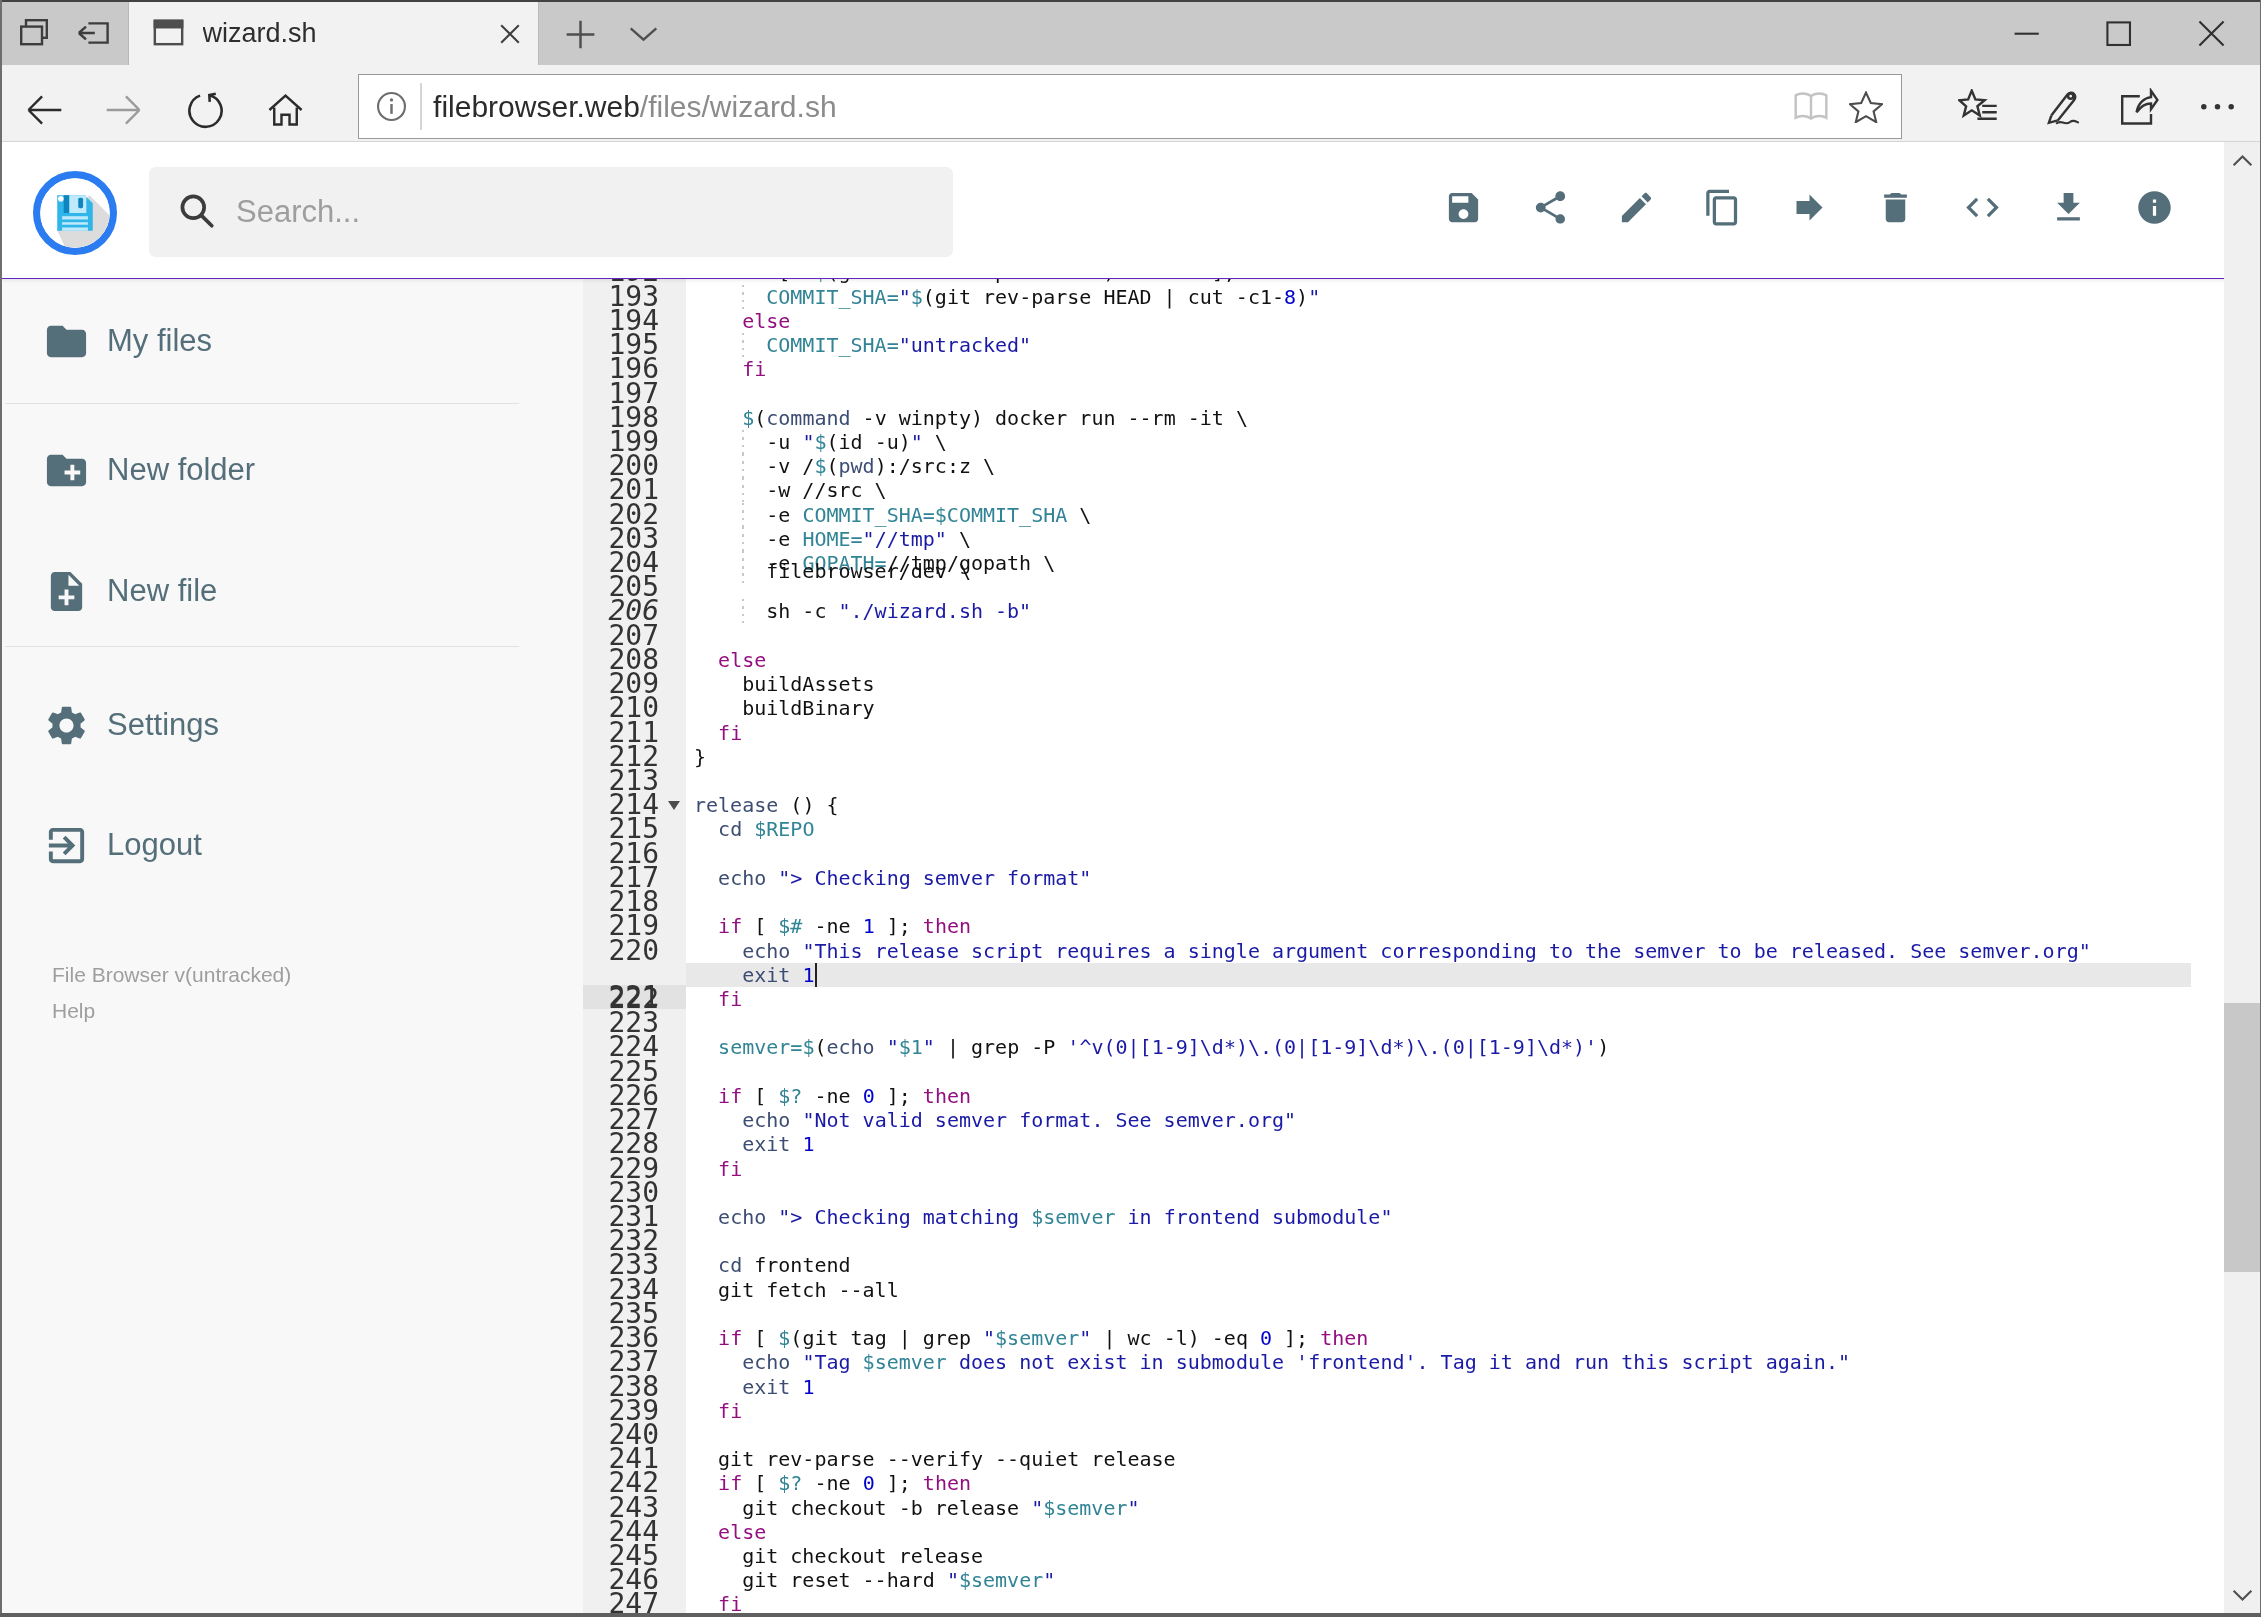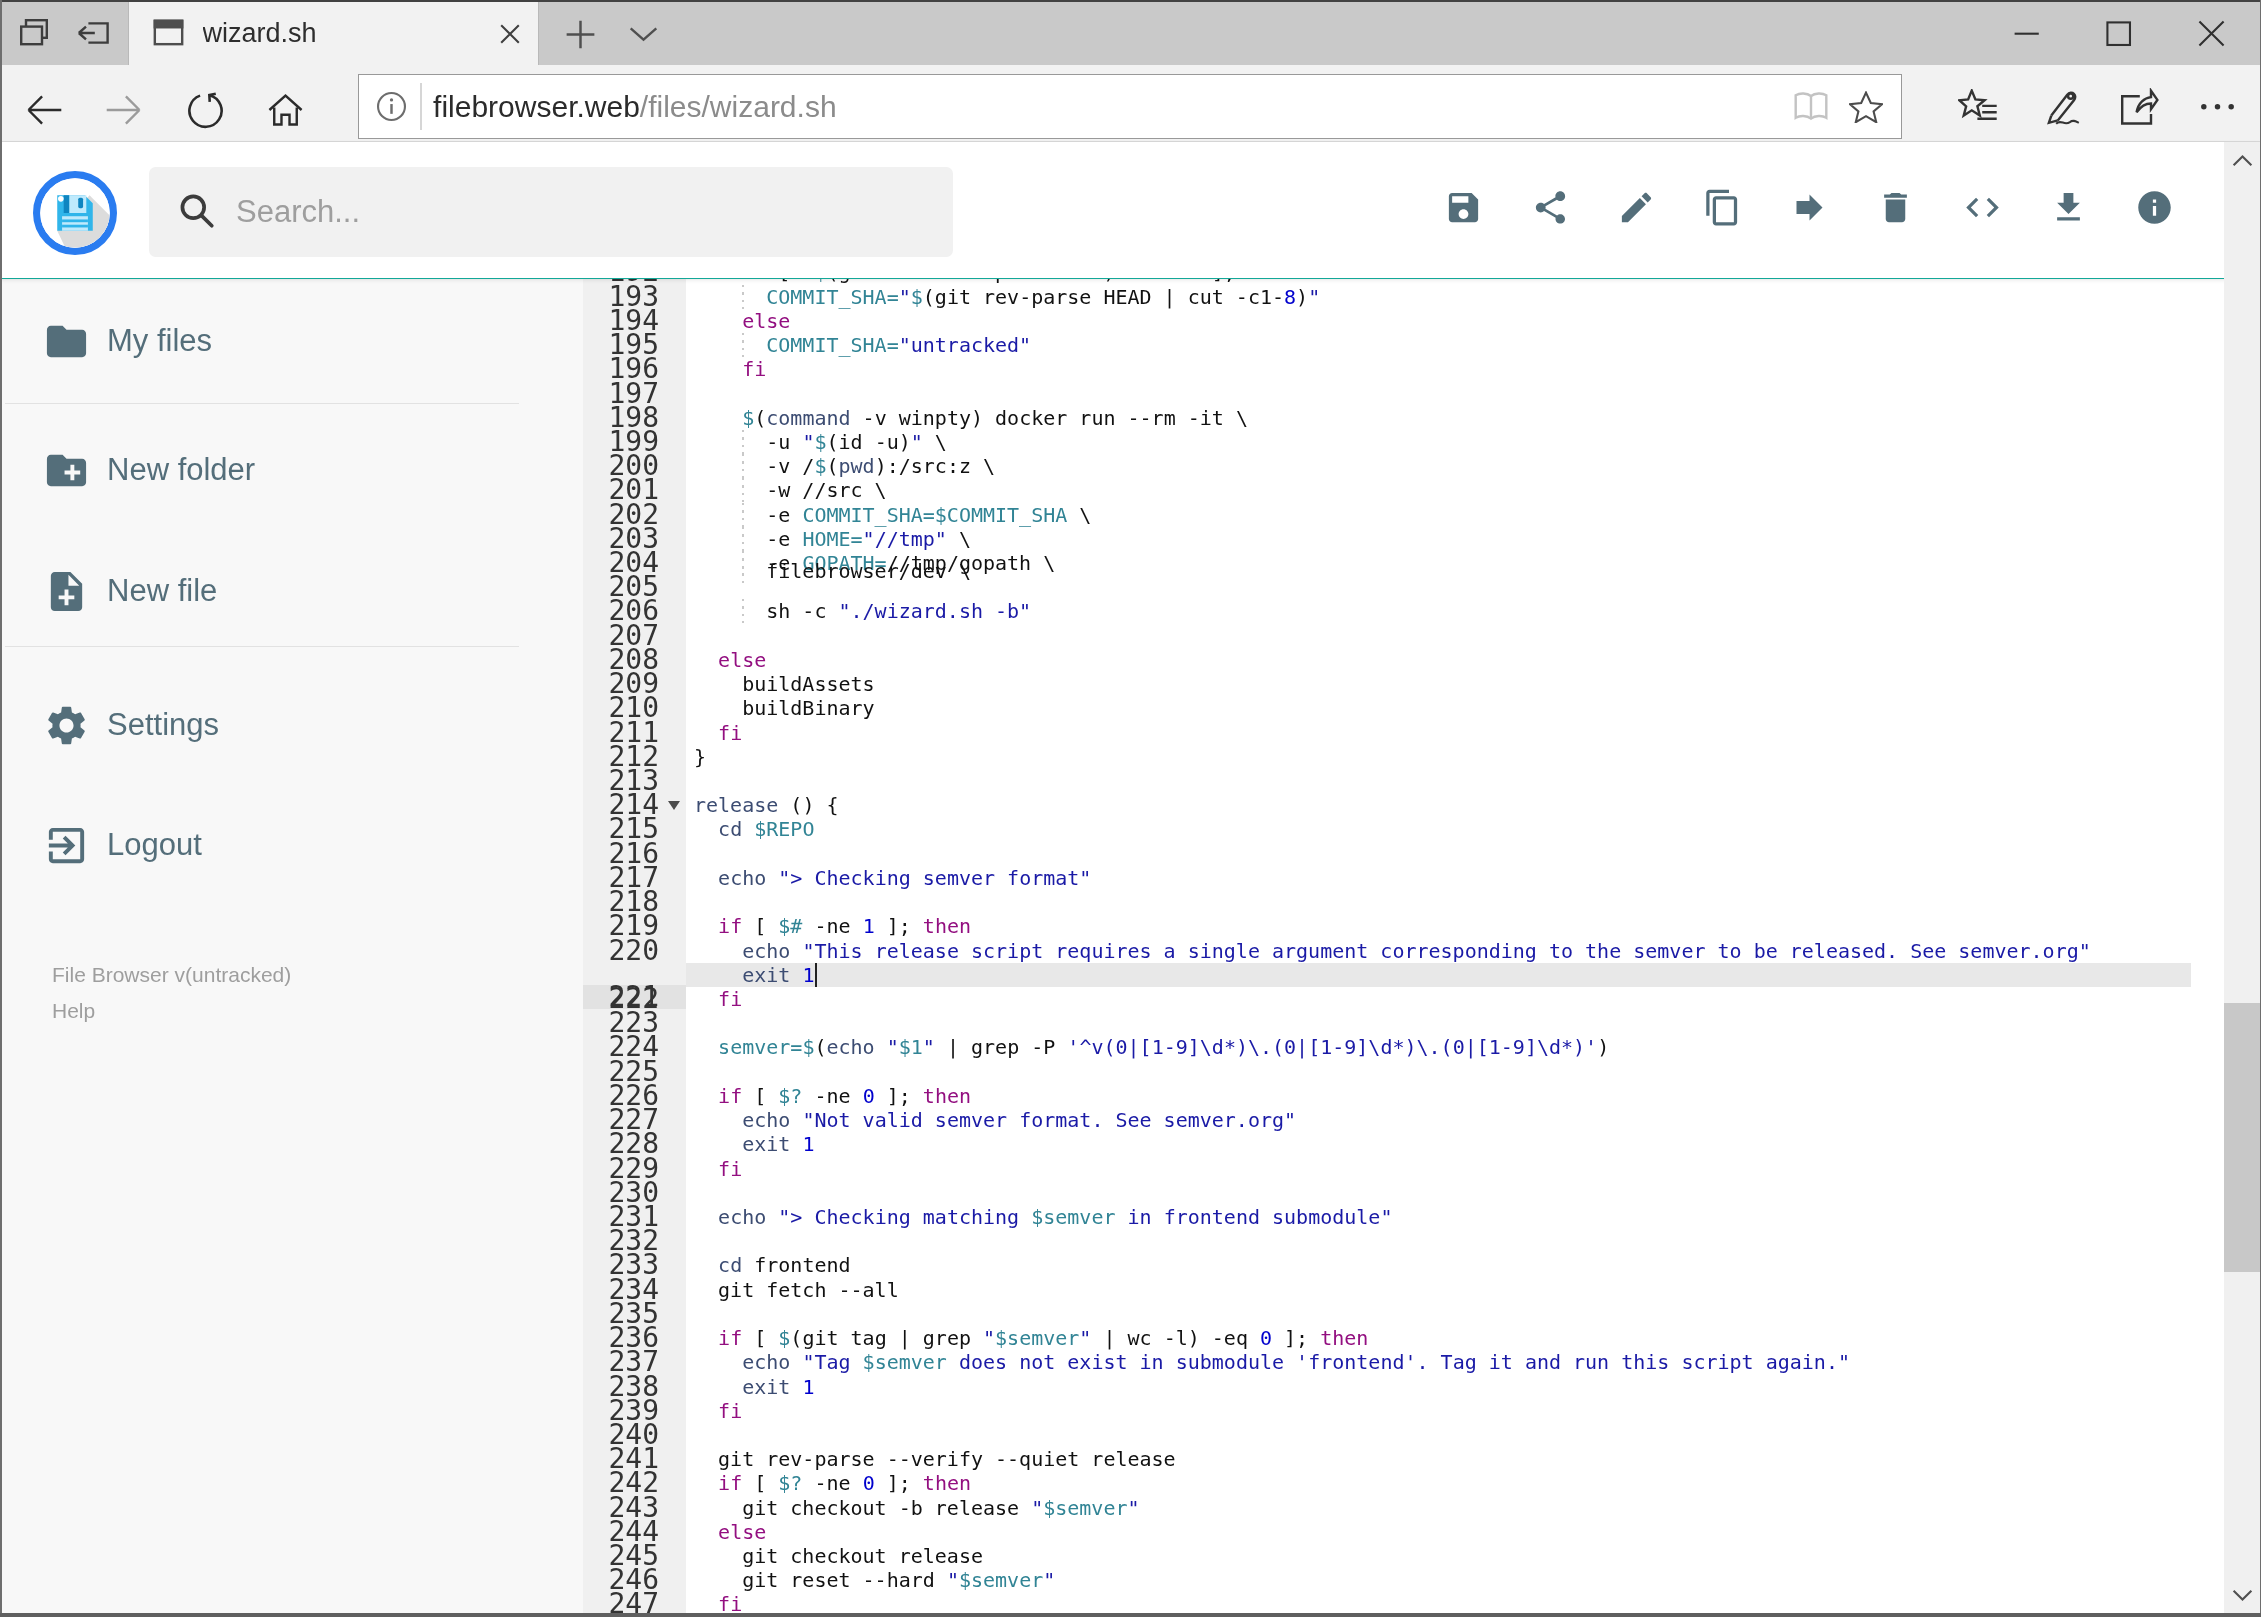--- a/index.html
+++ b/index.html
@@ -1,19 +1,19 @@
 <!DOCTYPE html>
 <html style="--kw: #930f80; --bi: #3c4c72; --st: #1a1aa6; --va: #318495; --nu: #0000cd; --pl: #111111;font-size:13px"><head>
 <meta charset="utf-8">
 <style>
   * { margin:0; padding:0; box-sizing:border-box; }
   html,body { width:2261px; height:1617px; overflow:hidden; background:#fff;
     font-family:"Liberation Sans","DejaVu Sans",sans-serif; }
   .abs { position:absolute; }
-  #stage { position:relative; width:2261px; height:1617px; overflow:hidden; background:#14b8a6; }
+  #stage { position:relative; width:2261px; height:1617px; overflow:hidden; background:#6d28d9; }
 
   
   #tabstrip { left:0; top:0; width:2261px; height:65px; background:#c9c9c9; border-top:2.4px solid #424242; }
   #toolbar  { left:0; top:65px; width:2261px; height:77px; background:#f2f2f2; border-bottom:0.8px solid #dadada; }
   #win-border-left  { left:0; top:0; width:1.6px; height:1617px; background:#6e6e6e; z-index:60;}
   #win-border-right { left:2260px; top:0; width:1.6px; height:1617px; background:#6e6e6e; z-index:60;}
   #win-border-bottom{ left:0; top:1613px; width:2261px; height:4px; background:#5f5f5f; z-index:60;}
 
   .strip-btn { top:8px; width:45px; height:45px; display:flex; align-items:center; justify-content:center; }
   #tab-active { left:128px; top:0px; width:411px; height:63px; background:#f2f2f2;
@@ -359,21 +359,21 @@
         <div class="gut-cell" style="top: 78px;">196</div>
         <div class="gut-cell" style="top: 103px;">197</div>
         <div class="gut-cell" style="top: 127px;">198</div>
         <div class="gut-cell" style="top: 151px;">199</div>
         <div class="gut-cell" style="top: 175px;">200</div>
         <div class="gut-cell" style="top: 199px;">201</div>
         <div class="gut-cell" style="top: 224px;">202</div>
         <div class="gut-cell" style="top: 248px;">203</div>
         <div class="gut-cell" style="top: 272px;">204</div>
         <div class="gut-cell" style="top: 296px;">205</div>
-        <div class="gut-cell" style="top: 320px;">206</div>
+        <div class="gut-cell" style="top: 320px; font-style: italic;">206</div>
         <div class="gut-cell" style="top: 345px;">207</div>
         <div class="gut-cell" style="top: 369px;">208</div>
         <div class="gut-cell" style="top: 393px;">209</div>
         <div class="gut-cell" style="top: 417px;">210</div>
         <div class="gut-cell" style="top: 442px;">211</div>
         <div class="gut-cell" style="top: 466px;">212</div>
         <div class="gut-cell" style="top: 490px;">213</div>
         <div class="gut-cell" style="top: 514px; padding-right: 27px;">214<span class="fold-arrow"></span></div>
         <div class="gut-cell" style="top: 538px;">215</div>
         <div class="gut-cell" style="top: 563px;">216</div>

